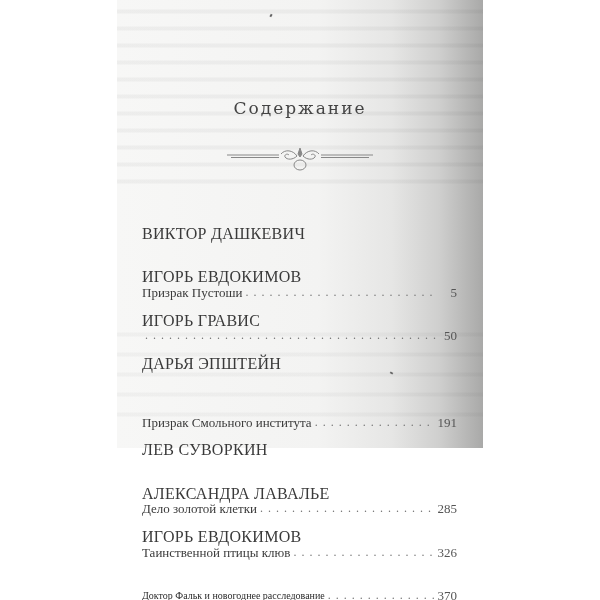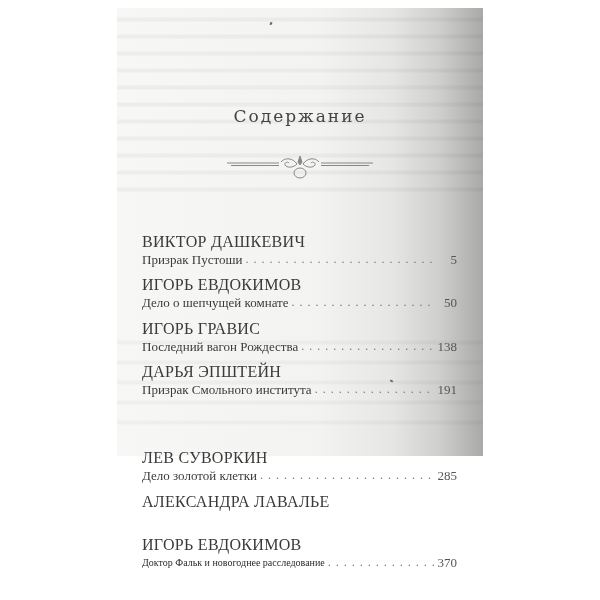--- a/index.html
+++ b/index.html
@@ -1,18 +1,18 @@
 <!DOCTYPE html>
 <html><head>
 <meta charset="utf-8">
 <style>
   html, body { margin:0; padding:0; }
   body { width:600px; height:600px; background:#ffffff; position:relative; overflow:hidden; }
   .page {
-    position:absolute; left:117px; top:8px; width:366px; height:448px;
+    position:absolute; left:117px; top:0; width:366px; height:448px;
     background: linear-gradient(to right, #f7f7f6 0%, #f3f3f2 55%, #e6e6e5 75%, #cfcfce 88%, #a9a9a8 100%);
   }
   .bleed {
     position:absolute; left:0; top:0; width:366px; height:190px;
     background:
       repeating-linear-gradient(to bottom, transparent 0px, transparent 9px, rgba(0,0,0,0.045) 10px, rgba(0,0,0,0.045) 13px, transparent 14px, transparent 17px);
     opacity:0.9;
   }
   .bleed2 {
     position:absolute; left:0; top:320px; width:366px; height:100px;
@@ -23,21 +23,21 @@
     position:absolute; left:0; width:366px; top:98px; text-align:center;
     font-family:"DejaVu Serif", serif; font-size:17px; letter-spacing:2px; color:#444;
   }
   .ornament { position:absolute; left:110px; top:145px; width:146px; height:28px; }
   .entries { position:absolute; left:25px; top:225px; width:315px; }
   .entry { height:43.3px; position:relative; }
   .author {
     font-family:"Liberation Serif", serif; font-size:16px; letter-spacing:0.3px; color:#3a3a3a;
     height:17px; line-height:17px;
   }
-  .row { display:flex; align-items:center; height:19px; line-height:19px; }
+  .row { display:flex; align-items:center; height:19px; line-height:19px;margin-top:41px; }
   .story { font-family:"Liberation Serif", serif; font-size:13px; color:#3a3a3a; white-space:nowrap; }
   .dots { flex:1; overflow:hidden; white-space:nowrap; color:#777; font-family:"Liberation Serif", serif; font-size:12px; letter-spacing:3px; margin:0 3px; }
   .dots::after { content:". . . . . . . . . . . . . . . . . . . . . . . . . . . . . . . . . . . . . . . . . . . . . ."; letter-spacing:1px; }
   .pnum { font-family:"Liberation Serif", serif; font-size:13px; color:#555; min-width:18px; text-align:right; }
   .last .story { font-size:10px; color:#2a2a2a; }
   .speck { position:absolute; width:3px; height:2px; background:#666; transform:rotate(30deg); }
 </style>
 </head>
 <body>
 
@@ -65,32 +65,26 @@
       <div class="author">ВИКТОР ДАШКЕВИЧ</div>
       <div class="row">
           <span class="story">Призрак Пустоши</span>
           <span class="dots"></span>
           <span class="pnum">5</span>
         </div>
     </div>
     <div class="entry">
       <div class="author">ИГОРЬ ЕВДОКИМОВ</div>
       <div class="row">
-          <span class="story">Дело о шепчущей комнате</span>
           <span class="dots"></span>
           <span class="pnum">50</span>
         </div>
     </div>
     <div class="entry">
       <div class="author">ИГОРЬ ГРАВИС</div>
-      <div class="row">
-          <span class="story">Последний вагон Рождества</span>
-          <span class="dots"></span>
-          <span class="pnum">138</span>
-        </div>
     </div>
     <div class="entry">
       <div class="author">ДАРЬЯ ЭПШТЕЙН</div>
       <div class="row">
           <span class="story">Призрак Смольного института</span>
           <span class="dots"></span>
           <span class="pnum">191</span>
         </div>
     </div>
     <div class="entry">
@@ -98,20 +92,25 @@
     <div class="entry">
       <div class="author">ЛЕВ СУВОРКИН</div>
       <div class="row">
           <span class="story">Дело золотой клетки</span>
           <span class="dots"></span>
           <span class="pnum">285</span>
         </div>
     </div>
     <div class="entry">
       <div class="author">АЛЕКСАНДРА ЛАВАЛЬЕ</div>
+      <div class="row">
+          <span class="story">Таинственной птицы клюв</span>
+          <span class="dots"></span>
+          <span class="pnum">326</span>
+        </div>
     </div>
     <div class="entry last">
       <div class="author">ИГОРЬ ЕВДОКИМОВ</div>
       <div class="row">
           <span class="story">Доктор Фальк и новогоднее расследование</span>
           <span class="dots"></span>
           <span class="pnum">370</span>
         </div>
     </div>
   </div>

